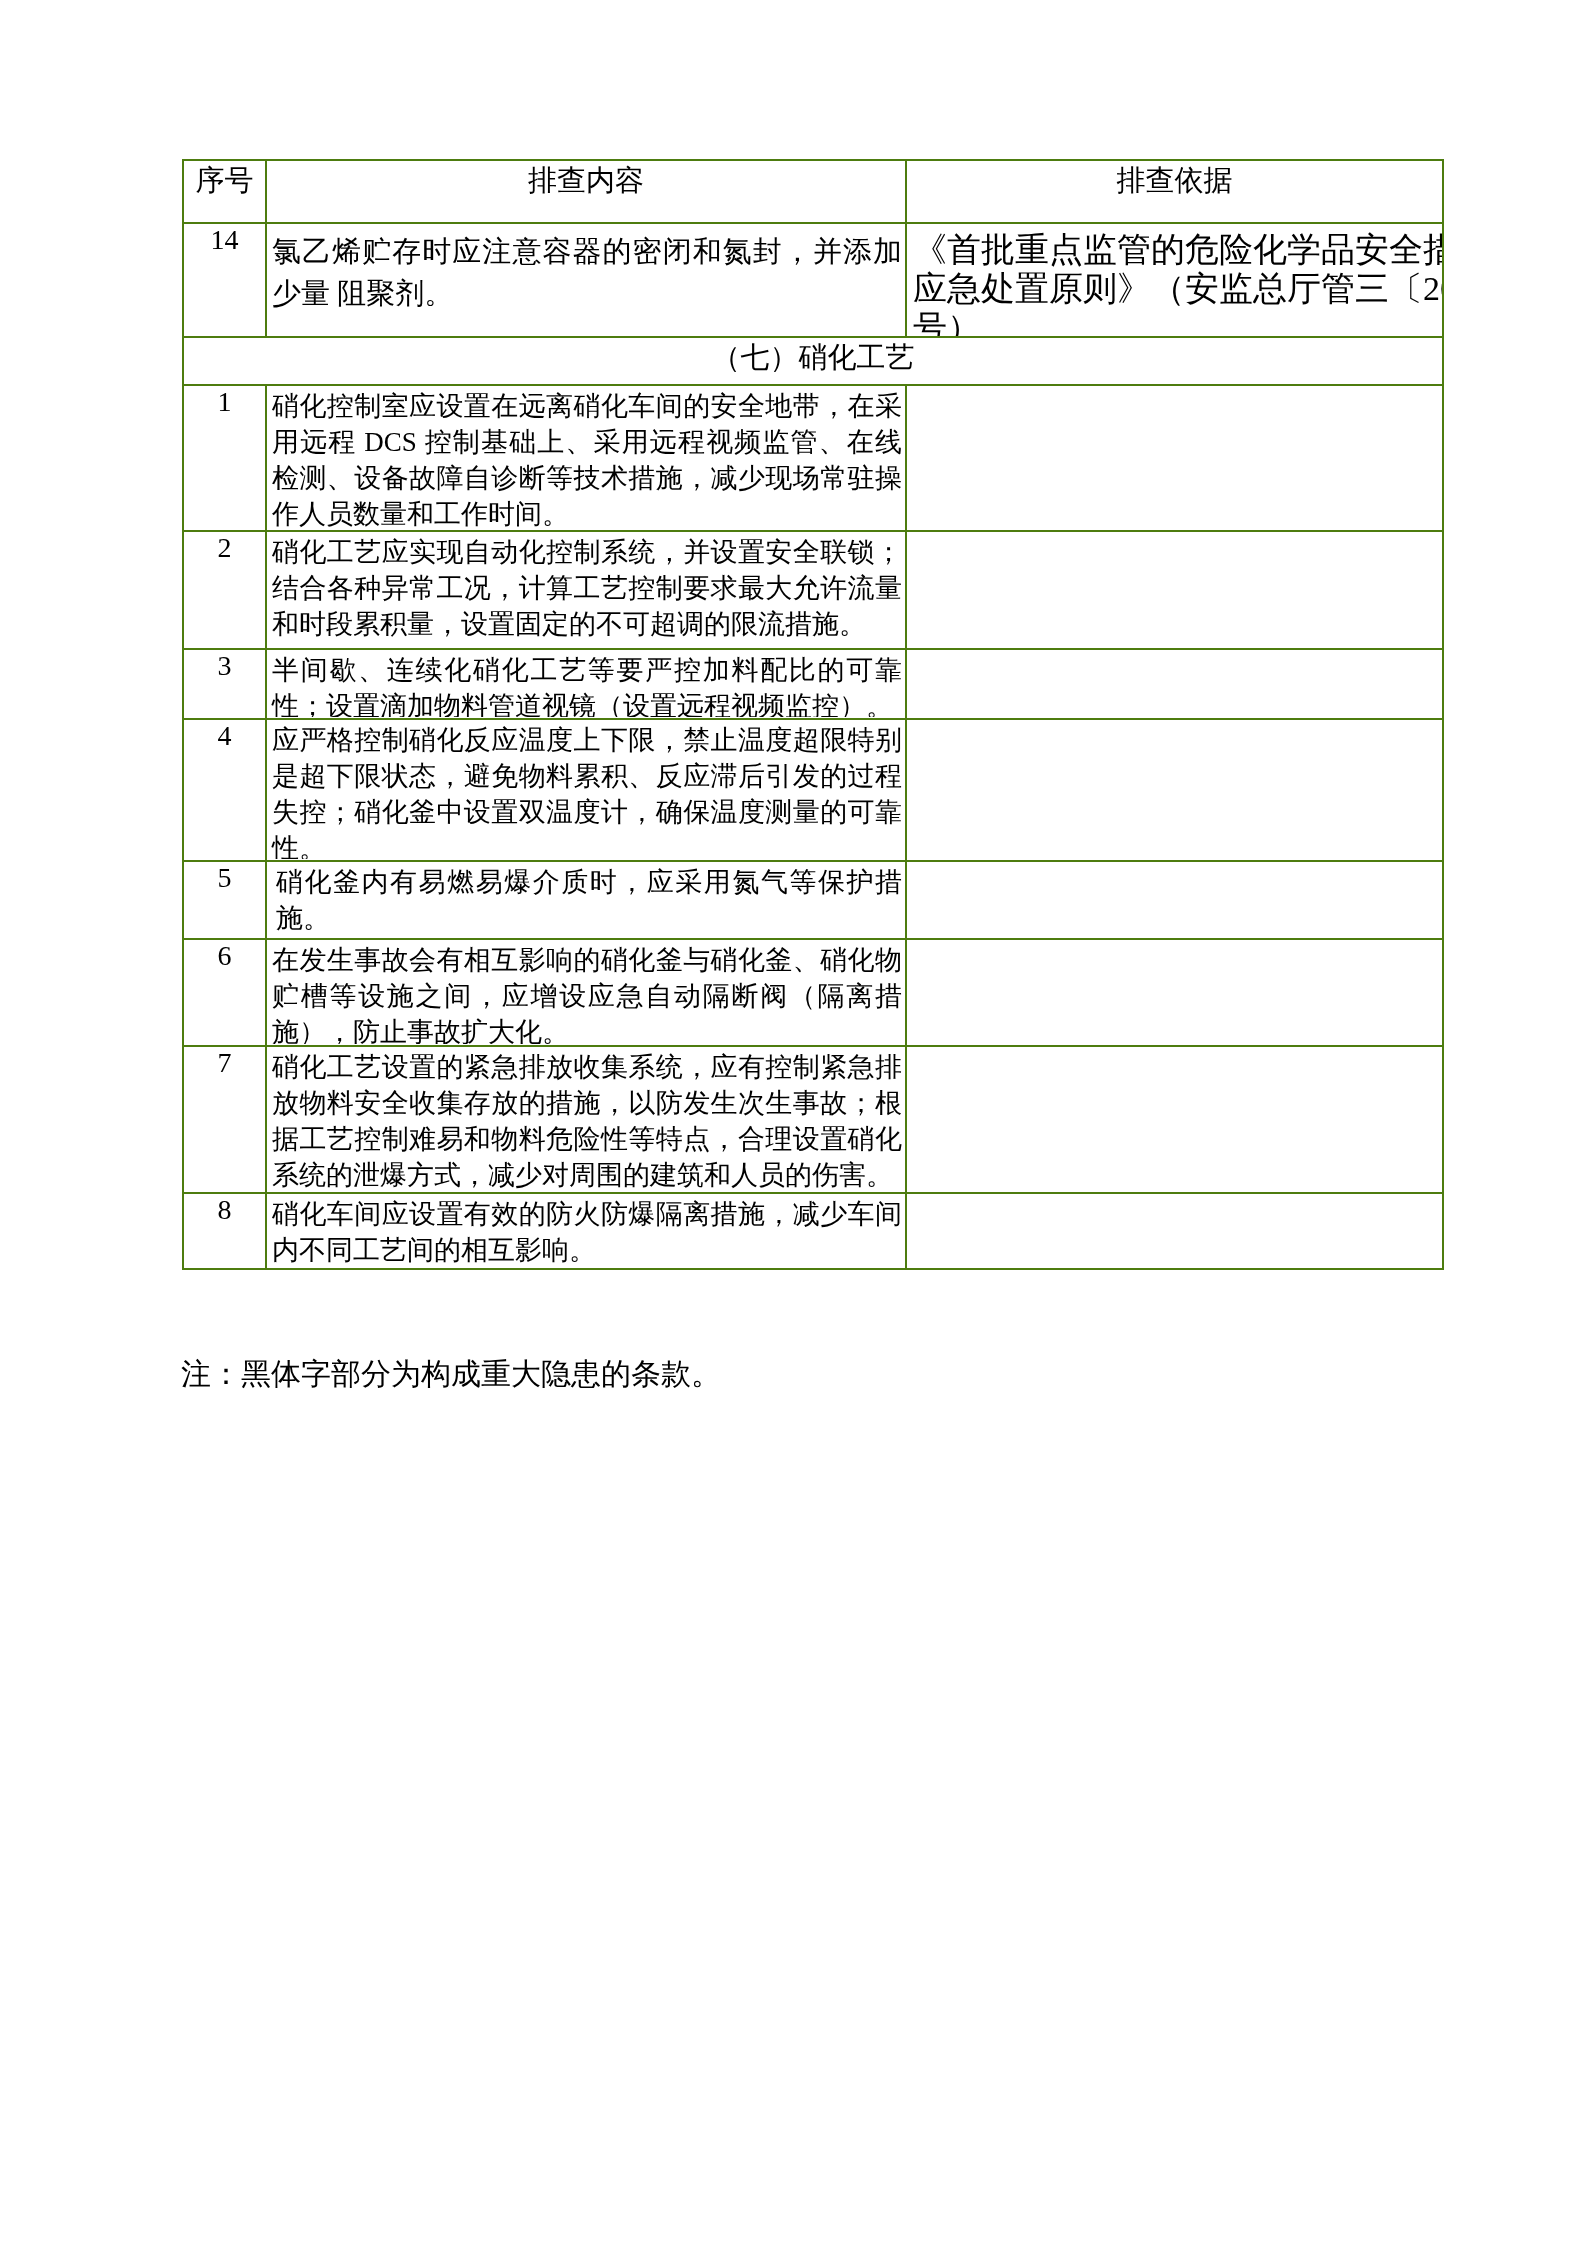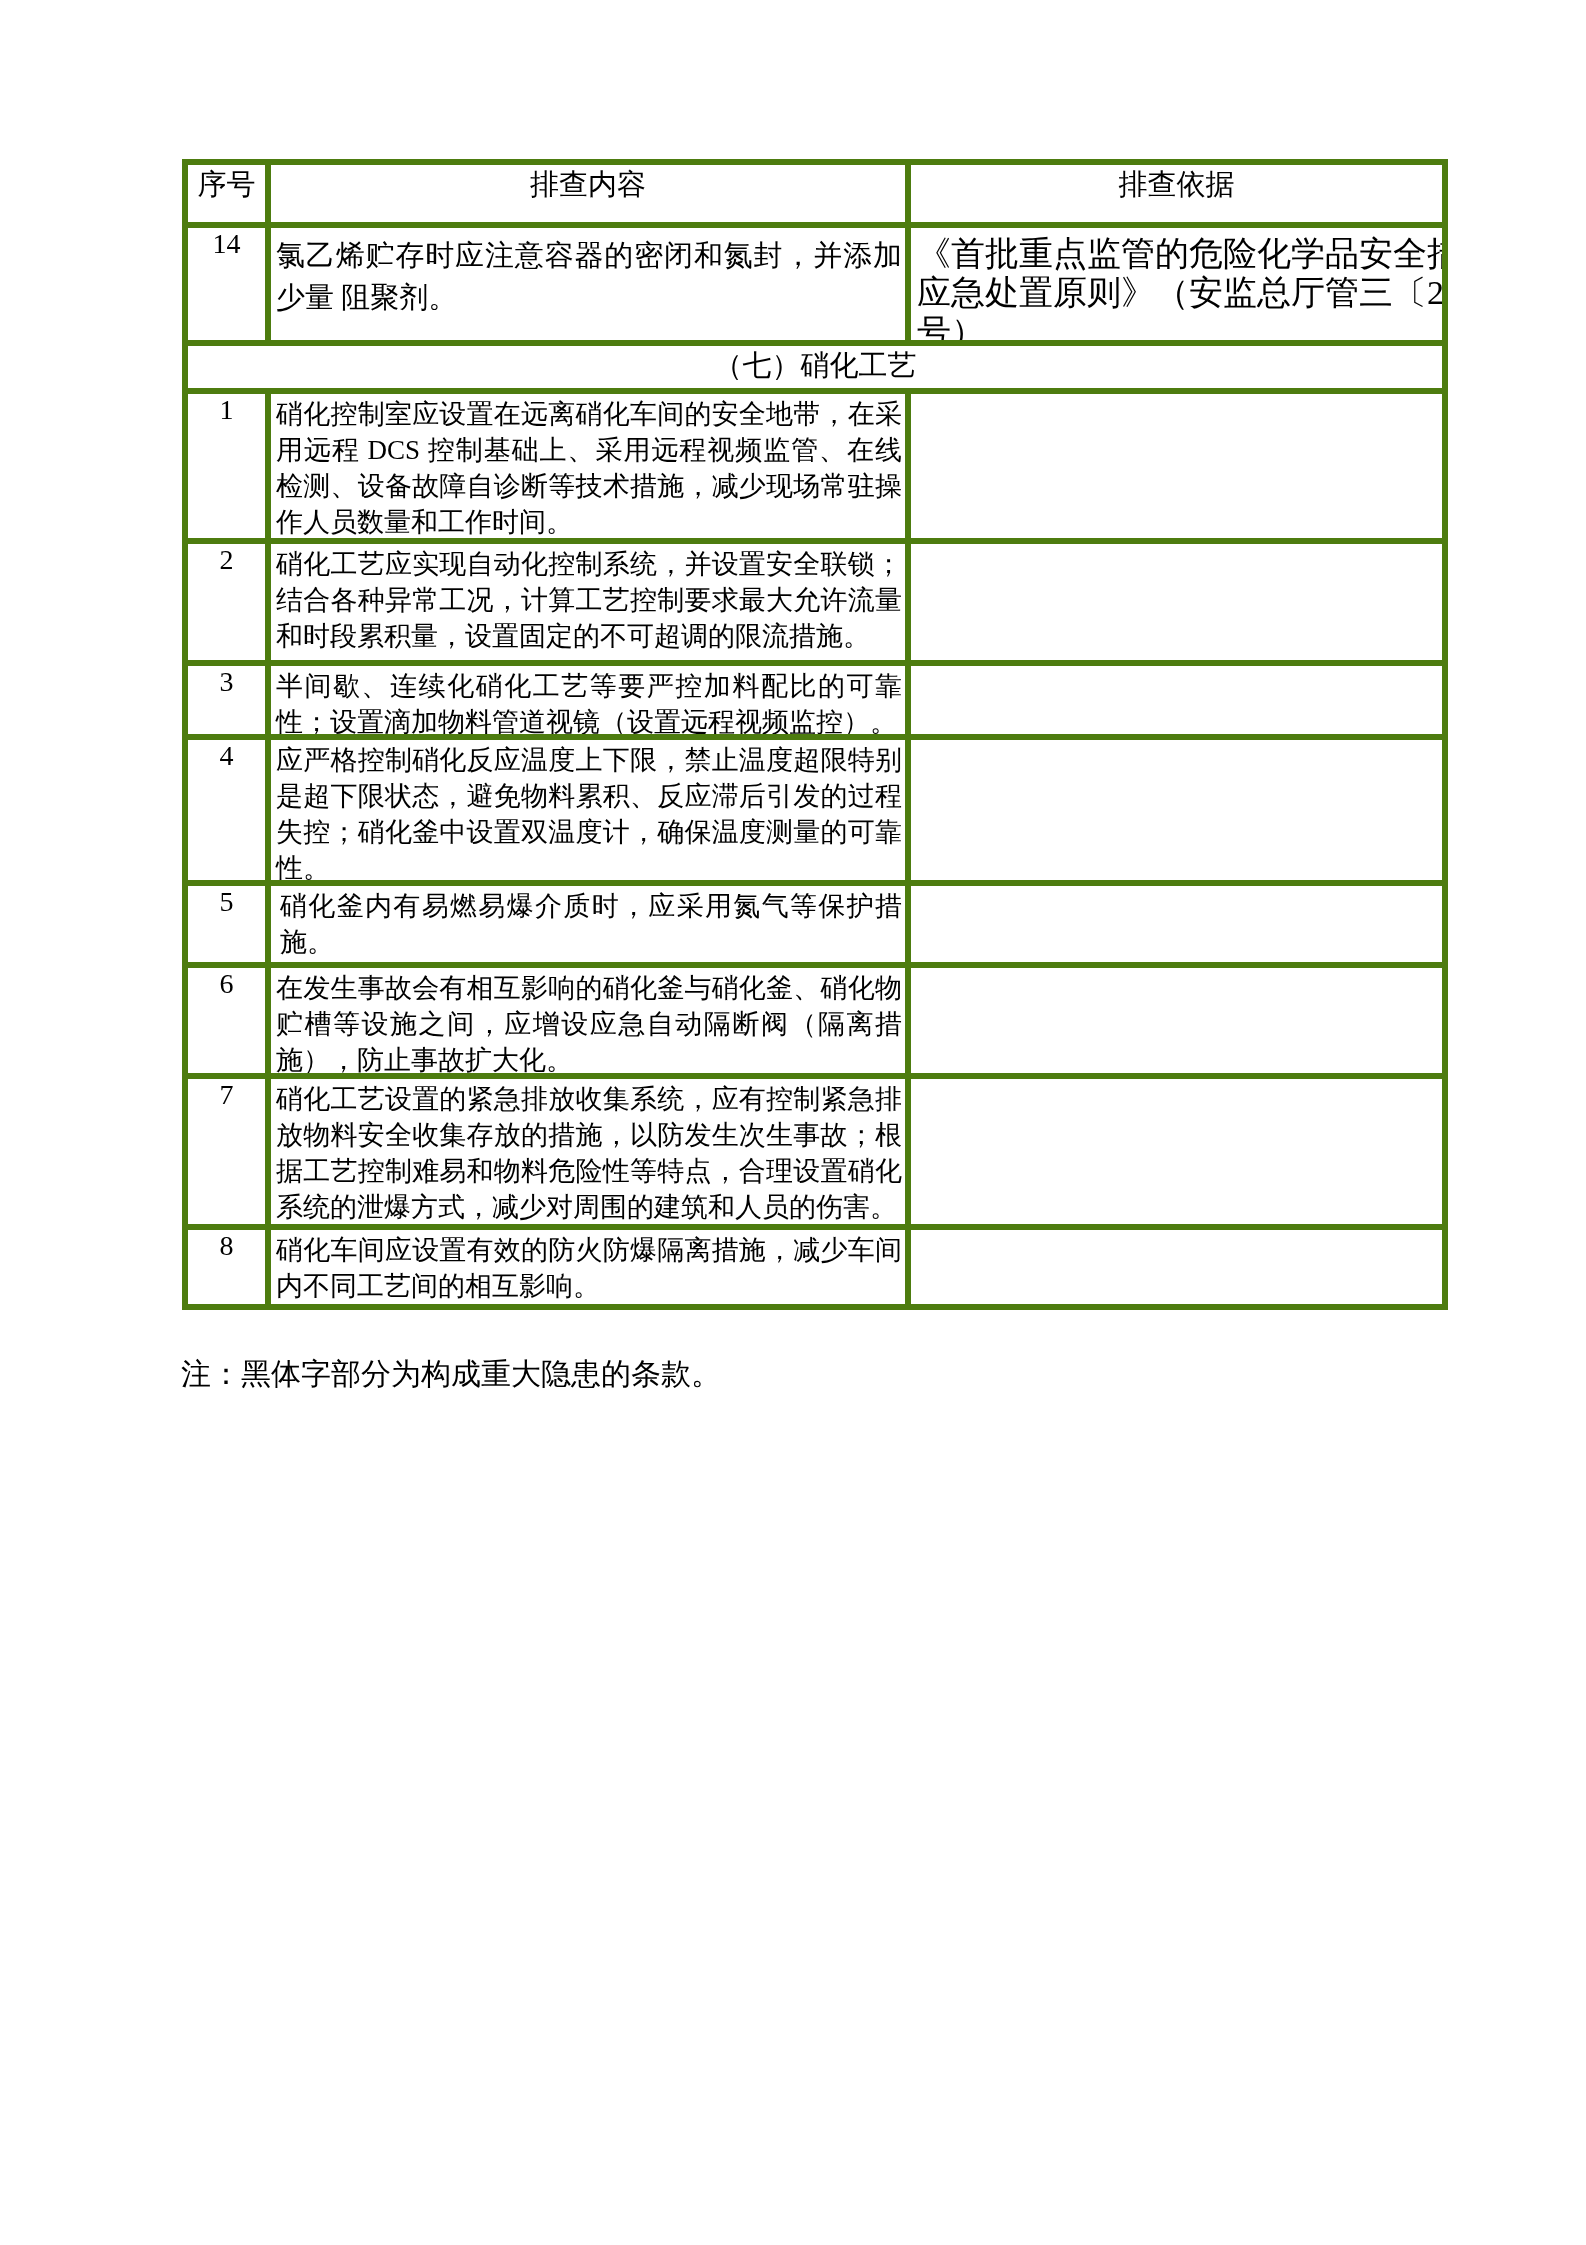--- a/index.html
+++ b/index.html
@@ -17,21 +17,21 @@
   }
   table.doc-table {
     position: absolute;
     left: 182px;
     top: 159px;
     width: 1260px;
     border-collapse: collapse;
     table-layout: fixed;
   }
   table.doc-table td {
-    border: 6px solid #4d7c0f;
+    border: 2px solid #4d7c0f;
     padding: 0;
     vertical-align: top;
     overflow: hidden;
   }
   
   tr.hdr  { height: 63px; }
   tr.r14  { height: 108px; }
   tr.sec  { height: 48px; border-radius: 16px; }
   tr.rw1  { height: 146px; }
   tr.rw2  { height: 118px; }
@@ -52,20 +52,21 @@
     vertical-align: middle;
     font-size: 28px;
   }
   td.sec-cell {
     text-align: center;
     vertical-align: middle;
     font-size: 29px;
   }
   td.content {
     font-size: 27px;
+    border-radius: 8px;
   }
   .cwrap {
     overflow: hidden;
     line-height: 36px;
     text-align: justify;
     padding: 2px 3px 0 5px;
   }
   
   .cw1 { height: 142px; }
   .cw2 { height: 114px; }

